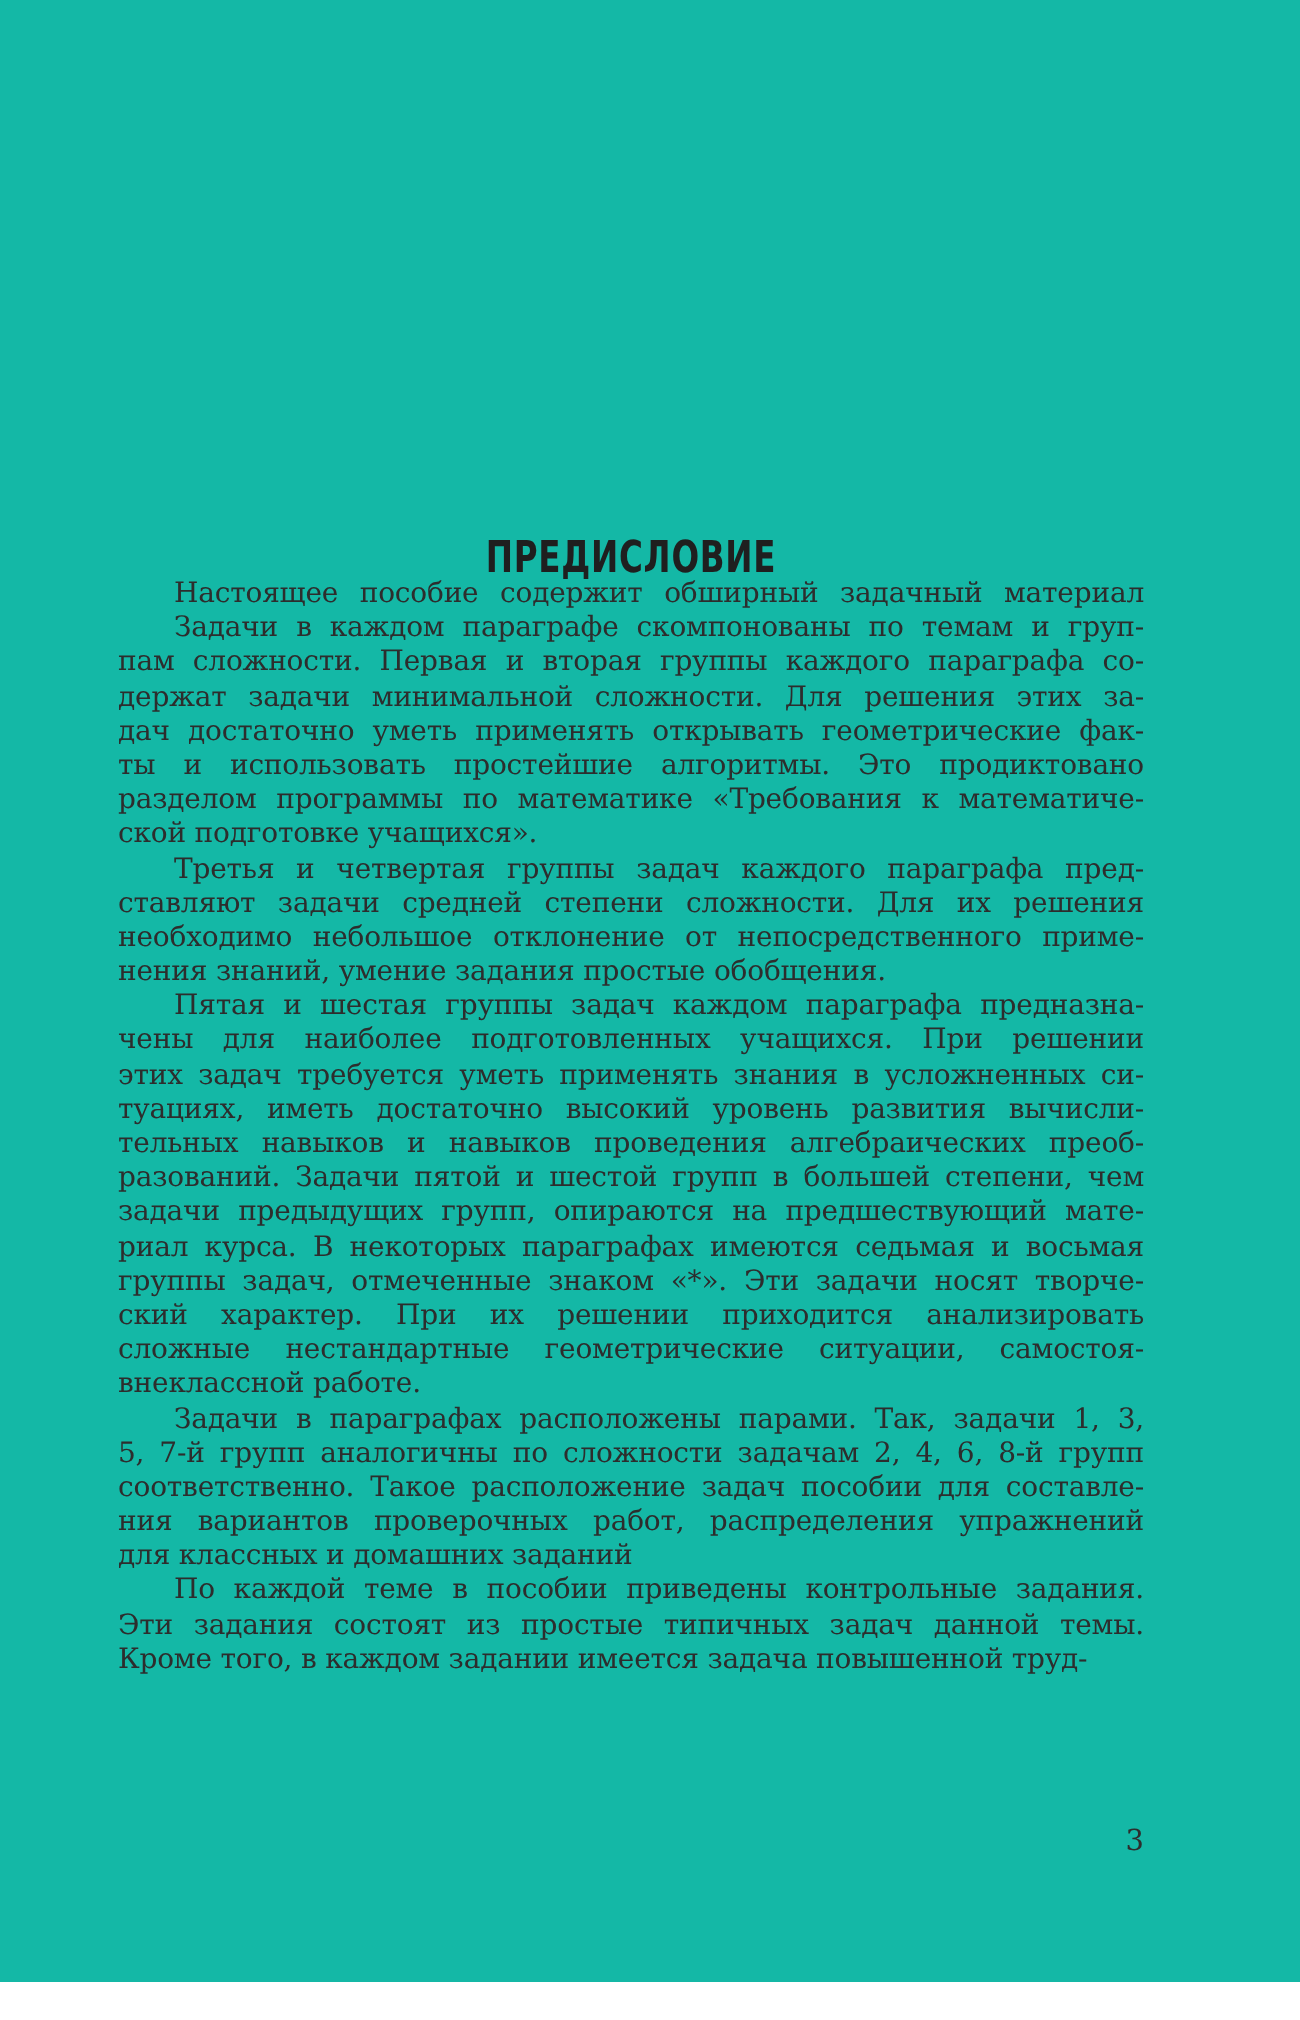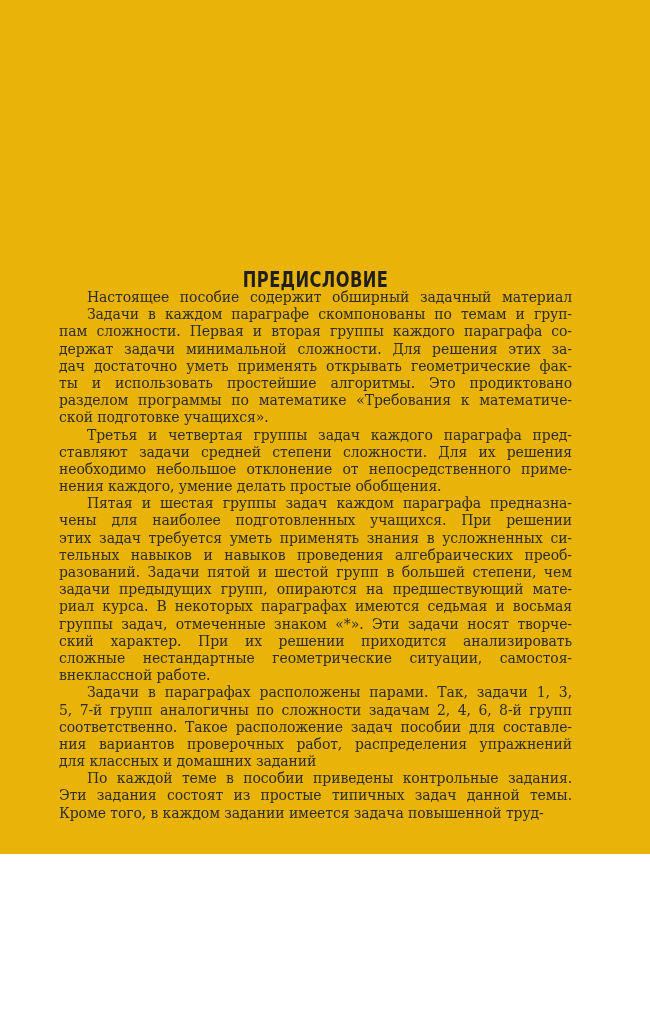--- a/index.html
+++ b/index.html
@@ -3,22 +3,22 @@
 <meta charset="utf-8">
 <style>
   html, body {
     margin: 0;
     padding: 0;
     background: #ffffff;
   }
   .page {
     position: relative;
     width: 650px;
-    height: 854px;
-    background: #eab308;
+    height: 991px;
+    background: #14b8a6;
     overflow: hidden;
     font-family: "DejaVu Serif", "Liberation Serif", serif;
     color: #2d2d2d;
   }
   .title {
     position: absolute;
     top: 252px;
     left: 59px;
     width: 513px;
     text-align: center;
@@ -75,26 +75,27 @@
         <div class="line">держат задачи минимальной сложности. Для решения этих за-</div>
         <div class="line">дач достаточно уметь применять открывать геометрические фак-</div>
         <div class="line">ты и использовать простейшие алгоритмы. Это продиктовано</div>
         <div class="line">разделом программы по математике «Требования к математиче-</div>
         <div class="line plast">ской подготовке учащихся».</div>
       </div>
       <div class="paragraph">
         <div class="line first">Третья и четвертая группы задач каждого параграфа пред-</div>
         <div class="line">ставляют задачи средней степени сложности. Для их решения</div>
         <div class="line">необходимо небольшое отклонение от непосредственного приме-</div>
-        <div class="line plast">нения каждого, умение делать простые обобщения.</div>
+        <div class="line plast">нения знаний, умение задания простые обобщения.</div>
       </div>
       <div class="paragraph">
         <div class="line first">Пятая и шестая группы задач каждом параграфа предназна-</div>
         <div class="line">чены для наиболее подготовленных учащихся. При решении</div>
         <div class="line">этих задач требуется уметь применять знания в усложненных си-</div>
+        <div class="line">туациях, иметь достаточно высокий уровень развития вычисли-</div>
         <div class="line">тельных навыков и навыков проведения алгебраических преоб-</div>
         <div class="line">разований. Задачи пятой и шестой групп в большей степени, чем</div>
         <div class="line">задачи предыдущих групп, опираются на предшествующий мате-</div>
         <div class="line">риал курса. В некоторых параграфах имеются седьмая и восьмая</div>
         <div class="line">группы задач, отмеченные знаком «*». Эти задачи носят творче-</div>
         <div class="line">ский характер. При их решении приходится анализировать</div>
         <div class="line">сложные нестандартные геометрические ситуации, самостоя-</div>
         <div class="line plast">внеклассной работе.</div>
       </div>
       <div class="paragraph">

